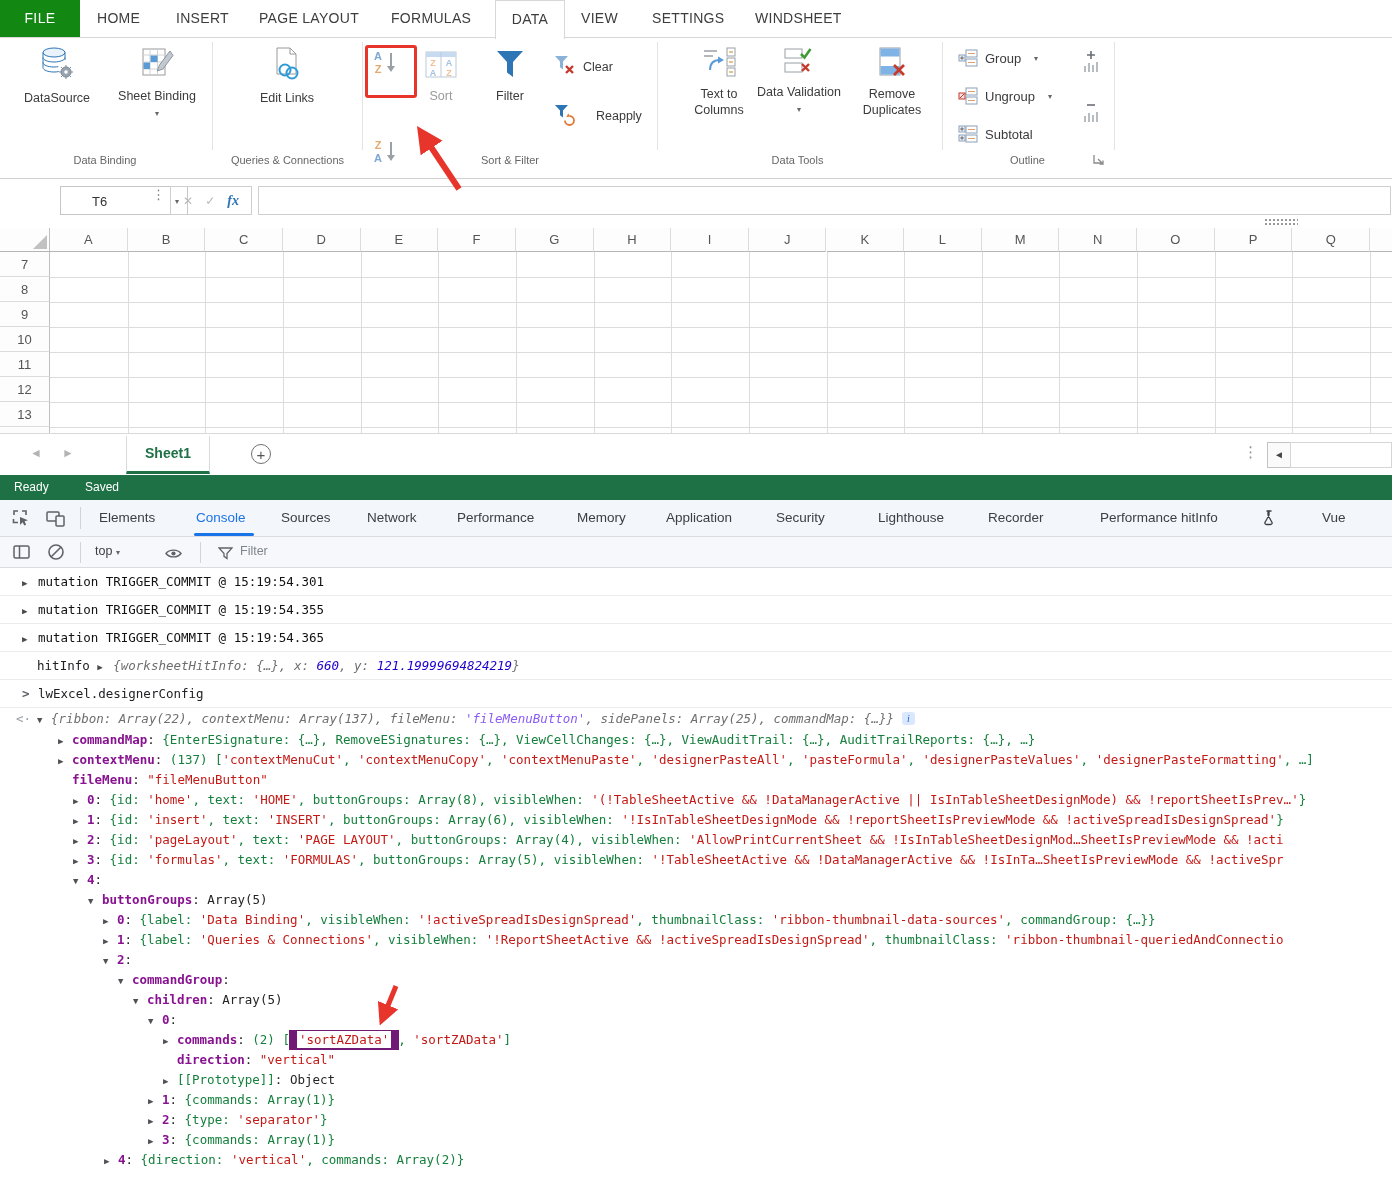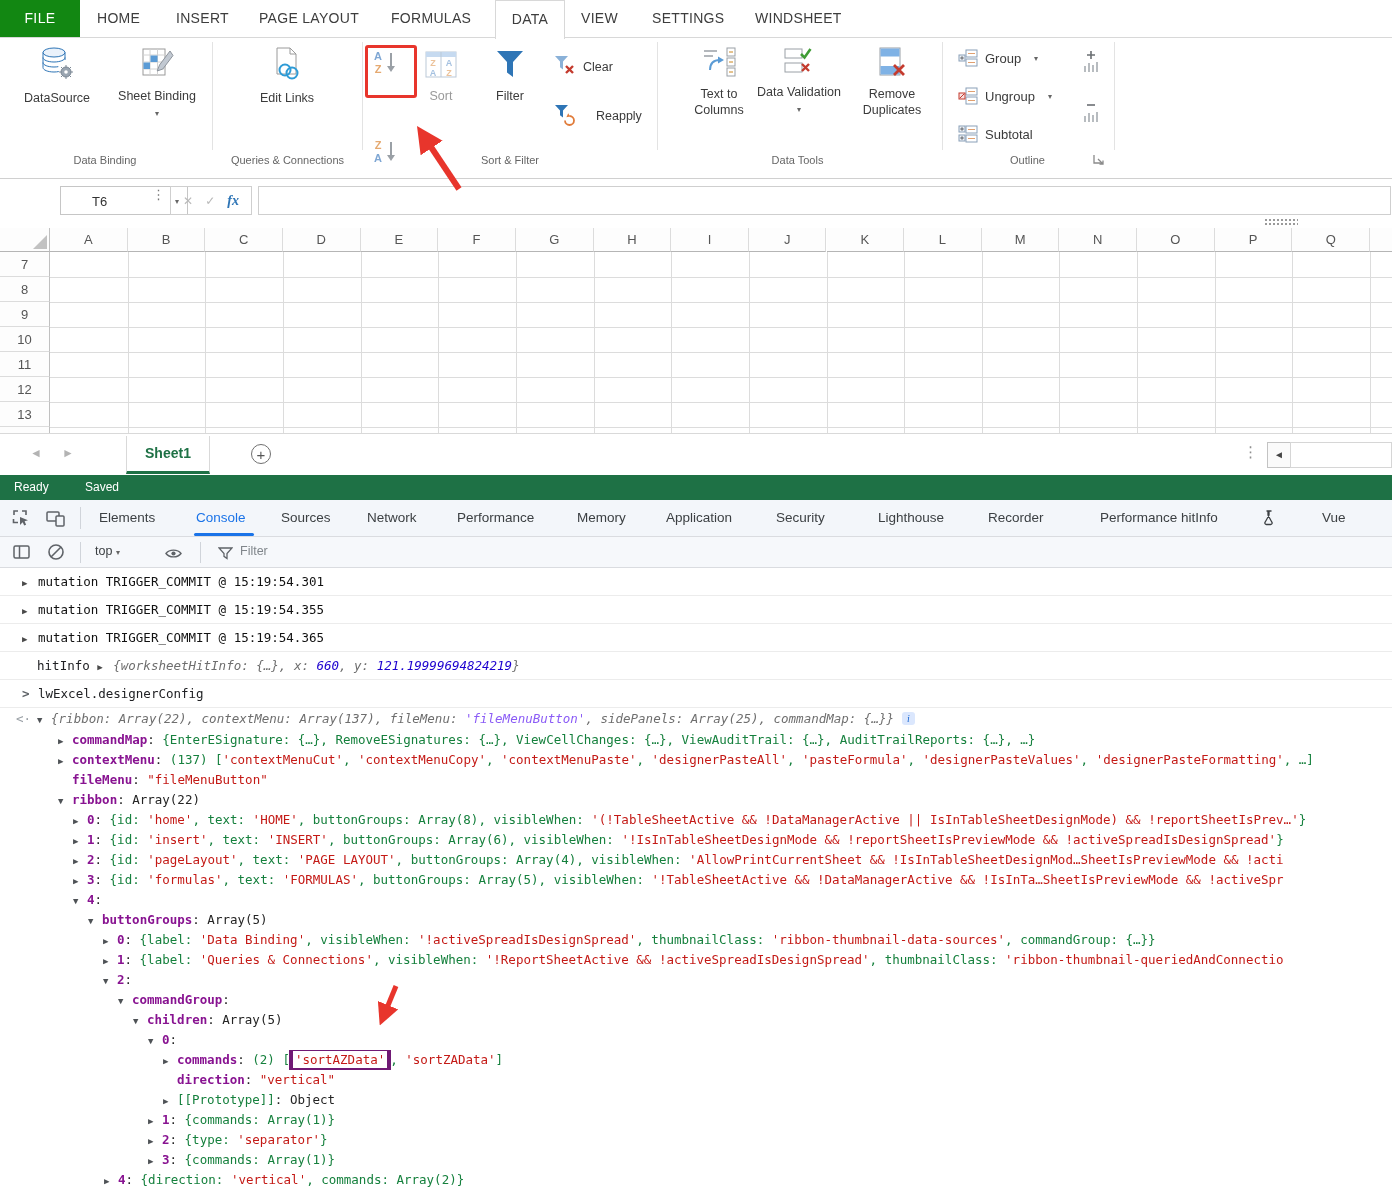--- a/index.html
+++ b/index.html
@@ -85,21 +85,21 @@
   .c-bold{font-weight:normal;color:#111;}
   .c-chev{display:inline-block;width:16px;color:#5f6368;font-weight:bold;}
   .c-result{height:22px;line-height:22px;padding-left:16px;white-space:pre;overflow:hidden;}
   .c-ret{color:#9aa0a6;margin-right:6px;}
   .t-line{height:20px;line-height:20px;white-space:pre;overflow:hidden;}
   .t-tog{display:inline-block;width:14px;font-size:9px;color:#4e5256;}
   .sk{color:#881391;font-weight:bold;}
   .sp{color:#242424;}
   .sg{color:#15803d;text-align:right;}
   .ss{color:#c41a16;}
-  .ssb{border:4px solid #701a75;border-radius:2px;padding:1px 2px;margin:16px -1px;text-align:right;}
+  .ssb{border:8px solid #701a75;border-radius:2px;padding:1px 2px;margin:16px -1px;text-align:right;}
   .spv{color:#6e6e6e;font-style:italic;}
   .spvs{color:#8b5cf6;font-style:italic;}
   .spvn{color:#1c00cf;font-style:italic;}
   .infoic{display:inline-block;width:13px;height:13px;line-height:13px;margin-left:8px;background:#dbe7fd;color:#1967d2;
           border-radius:3px;text-align:center;font-size:10px;font-style:italic;font-family:"Liberation Serif",serif;vertical-align:1px;}
 
   
   .redbox1{position:absolute;left:365px;top:45px;width:46px;height:47px;border:3px solid #e8352c;border-radius:3px;z-index:40;}
   #annosvg{position:absolute;left:0;top:0;z-index:50;pointer-events:none;}
 </style>
@@ -470,21 +470,20 @@
   <div id="console">
       <div class="c-row"><span class="c-exp">▶</span><span class="c-bold">mutation TRIGGER_COMMIT @ 15:19:54.301</span></div>
       <div class="c-row"><span class="c-exp">▶</span><span class="c-bold">mutation TRIGGER_COMMIT @ 15:19:54.355</span></div>
       <div class="c-row"><span class="c-exp">▶</span><span class="c-bold">mutation TRIGGER_COMMIT @ 15:19:54.365</span></div>
       <div class="c-row"><span>  hitInfo </span><span class="c-exp">▶</span><span class="spv">{worksheetHitInfo: {…}, x: </span><span class="spvn">660</span><span class="spv">, y: </span><span class="spvn">121.19999694824219</span><span class="spv">}</span></div>
       <div class="c-row"><span class="c-chev">&gt;</span><span>lwExcel.designerConfig</span></div>
       <div class="c-result"><span class="c-ret">&lt;·</span><span class="t-tog">▼</span><span class="spv">{ribbon: Array(22), contextMenu: Array(137), fileMenu: </span><span class="spvs">'fileMenuButton'</span><span class="spv">, sidePanels: Array(25), commandMap: {…}}</span><span class="infoic">i</span></div>
       <div class="t-line" style="padding-left: 58px;"><span class="t-tog">▶</span><span class="sk">commandMap</span><span class="sp">: </span><span class="sg">{EnterESignature: {…}, RemoveESignatures: {…}, ViewCellChanges: {…}, ViewAuditTrail: {…}, AuditTrailReports: {…}, …}</span></div>
       <div class="t-line" style="padding-left: 58px;"><span class="t-tog">▶</span><span class="sk">contextMenu</span><span class="sp">: </span><span class="sg">(137) [</span><span class="ss">'contextMenuCut'</span><span class="sg">, </span><span class="ss">'contextMenuCopy'</span><span class="sg">, </span><span class="ss">'contextMenuPaste'</span><span class="sg">, </span><span class="ss">'designerPasteAll'</span><span class="sg">, </span><span class="ss">'pasteFormula'</span><span class="sg">, </span><span class="ss">'designerPasteValues'</span><span class="sg">, </span><span class="ss">'designerPasteFormatting'</span><span class="sg">, …]</span></div>
       <div class="t-line" style="padding-left: 58px;"><span class="t-tog"></span><span class="sk">fileMenu</span><span class="sp">: </span><span class="ss">"fileMenuButton"</span></div>
-      <div class="t-line" style="padding-left: 58px;"><span class="t-tog">▼</span><span class="sk">ribbon</span><span class="sp">: Array(22)</span></div>
       <div class="t-line" style="padding-left: 73px;"><span class="t-tog">▶</span><span class="sk">0</span><span class="sp">: </span><span class="sg">{id: </span><span class="ss">'home'</span><span class="sg">, text: </span><span class="ss">'HOME'</span><span class="sg">, buttonGroups: Array(8), visibleWhen: </span><span class="ss">'(!TableSheetActive &amp;&amp; !DataManagerActive || IsInTableSheetDesignMode) &amp;&amp; !reportSheetIsPrev…'</span><span class="sg">}</span></div>
       <div class="t-line" style="padding-left: 73px;"><span class="t-tog">▶</span><span class="sk">1</span><span class="sp">: </span><span class="sg">{id: </span><span class="ss">'insert'</span><span class="sg">, text: </span><span class="ss">'INSERT'</span><span class="sg">, buttonGroups: Array(6), visibleWhen: </span><span class="ss">'!IsInTableSheetDesignMode &amp;&amp; !reportSheetIsPreviewMode &amp;&amp; !activeSpreadIsDesignSpread'</span><span class="sg">}</span></div>
       <div class="t-line" style="padding-left: 73px;"><span class="t-tog">▶</span><span class="sk">2</span><span class="sp">: </span><span class="sg">{id: </span><span class="ss">'pageLayout'</span><span class="sg">, text: </span><span class="ss">'PAGE LAYOUT'</span><span class="sg">, buttonGroups: Array(4), visibleWhen: </span><span class="ss">'AllowPrintCurrentSheet &amp;&amp; !IsInTableSheetDesignMod…SheetIsPreviewMode &amp;&amp; !acti</span></div>
       <div class="t-line" style="padding-left: 73px;"><span class="t-tog">▶</span><span class="sk">3</span><span class="sp">: </span><span class="sg">{id: </span><span class="ss">'formulas'</span><span class="sg">, text: </span><span class="ss">'FORMULAS'</span><span class="sg">, buttonGroups: Array(5), visibleWhen: </span><span class="ss">'!TableSheetActive &amp;&amp; !DataManagerActive &amp;&amp; !IsInTa…SheetIsPreviewMode &amp;&amp; !activeSpr</span></div>
       <div class="t-line" style="padding-left: 73px;"><span class="t-tog">▼</span><span class="sk">4</span><span class="sp">:</span></div>
       <div class="t-line" style="padding-left: 88px;"><span class="t-tog">▼</span><span class="sk">buttonGroups</span><span class="sp">: Array(5)</span></div>
       <div class="t-line" style="padding-left: 103px;"><span class="t-tog">▶</span><span class="sk">0</span><span class="sp">: </span><span class="sg">{label: </span><span class="ss">'Data Binding'</span><span class="sg">, visibleWhen: </span><span class="ss">'!activeSpreadIsDesignSpread'</span><span class="sg">, thumbnailClass: </span><span class="ss">'ribbon-thumbnail-data-sources'</span><span class="sg">, commandGroup: {…}}</span></div>
       <div class="t-line" style="padding-left: 103px;"><span class="t-tog">▶</span><span class="sk">1</span><span class="sp">: </span><span class="sg">{label: </span><span class="ss">'Queries &amp; Connections'</span><span class="sg">, visibleWhen: </span><span class="ss">'!ReportSheetActive &amp;&amp; !activeSpreadIsDesignSpread'</span><span class="sg">, thumbnailClass: </span><span class="ss">'ribbon-thumbnail-queriedAndConnectio</span></div>
       <div class="t-line" style="padding-left: 103px;"><span class="t-tog">▼</span><span class="sk">2</span><span class="sp">:</span></div>
       <div class="t-line" style="padding-left: 118px;"><span class="t-tog">▼</span><span class="sk">commandGroup</span><span class="sp">:</span></div>

